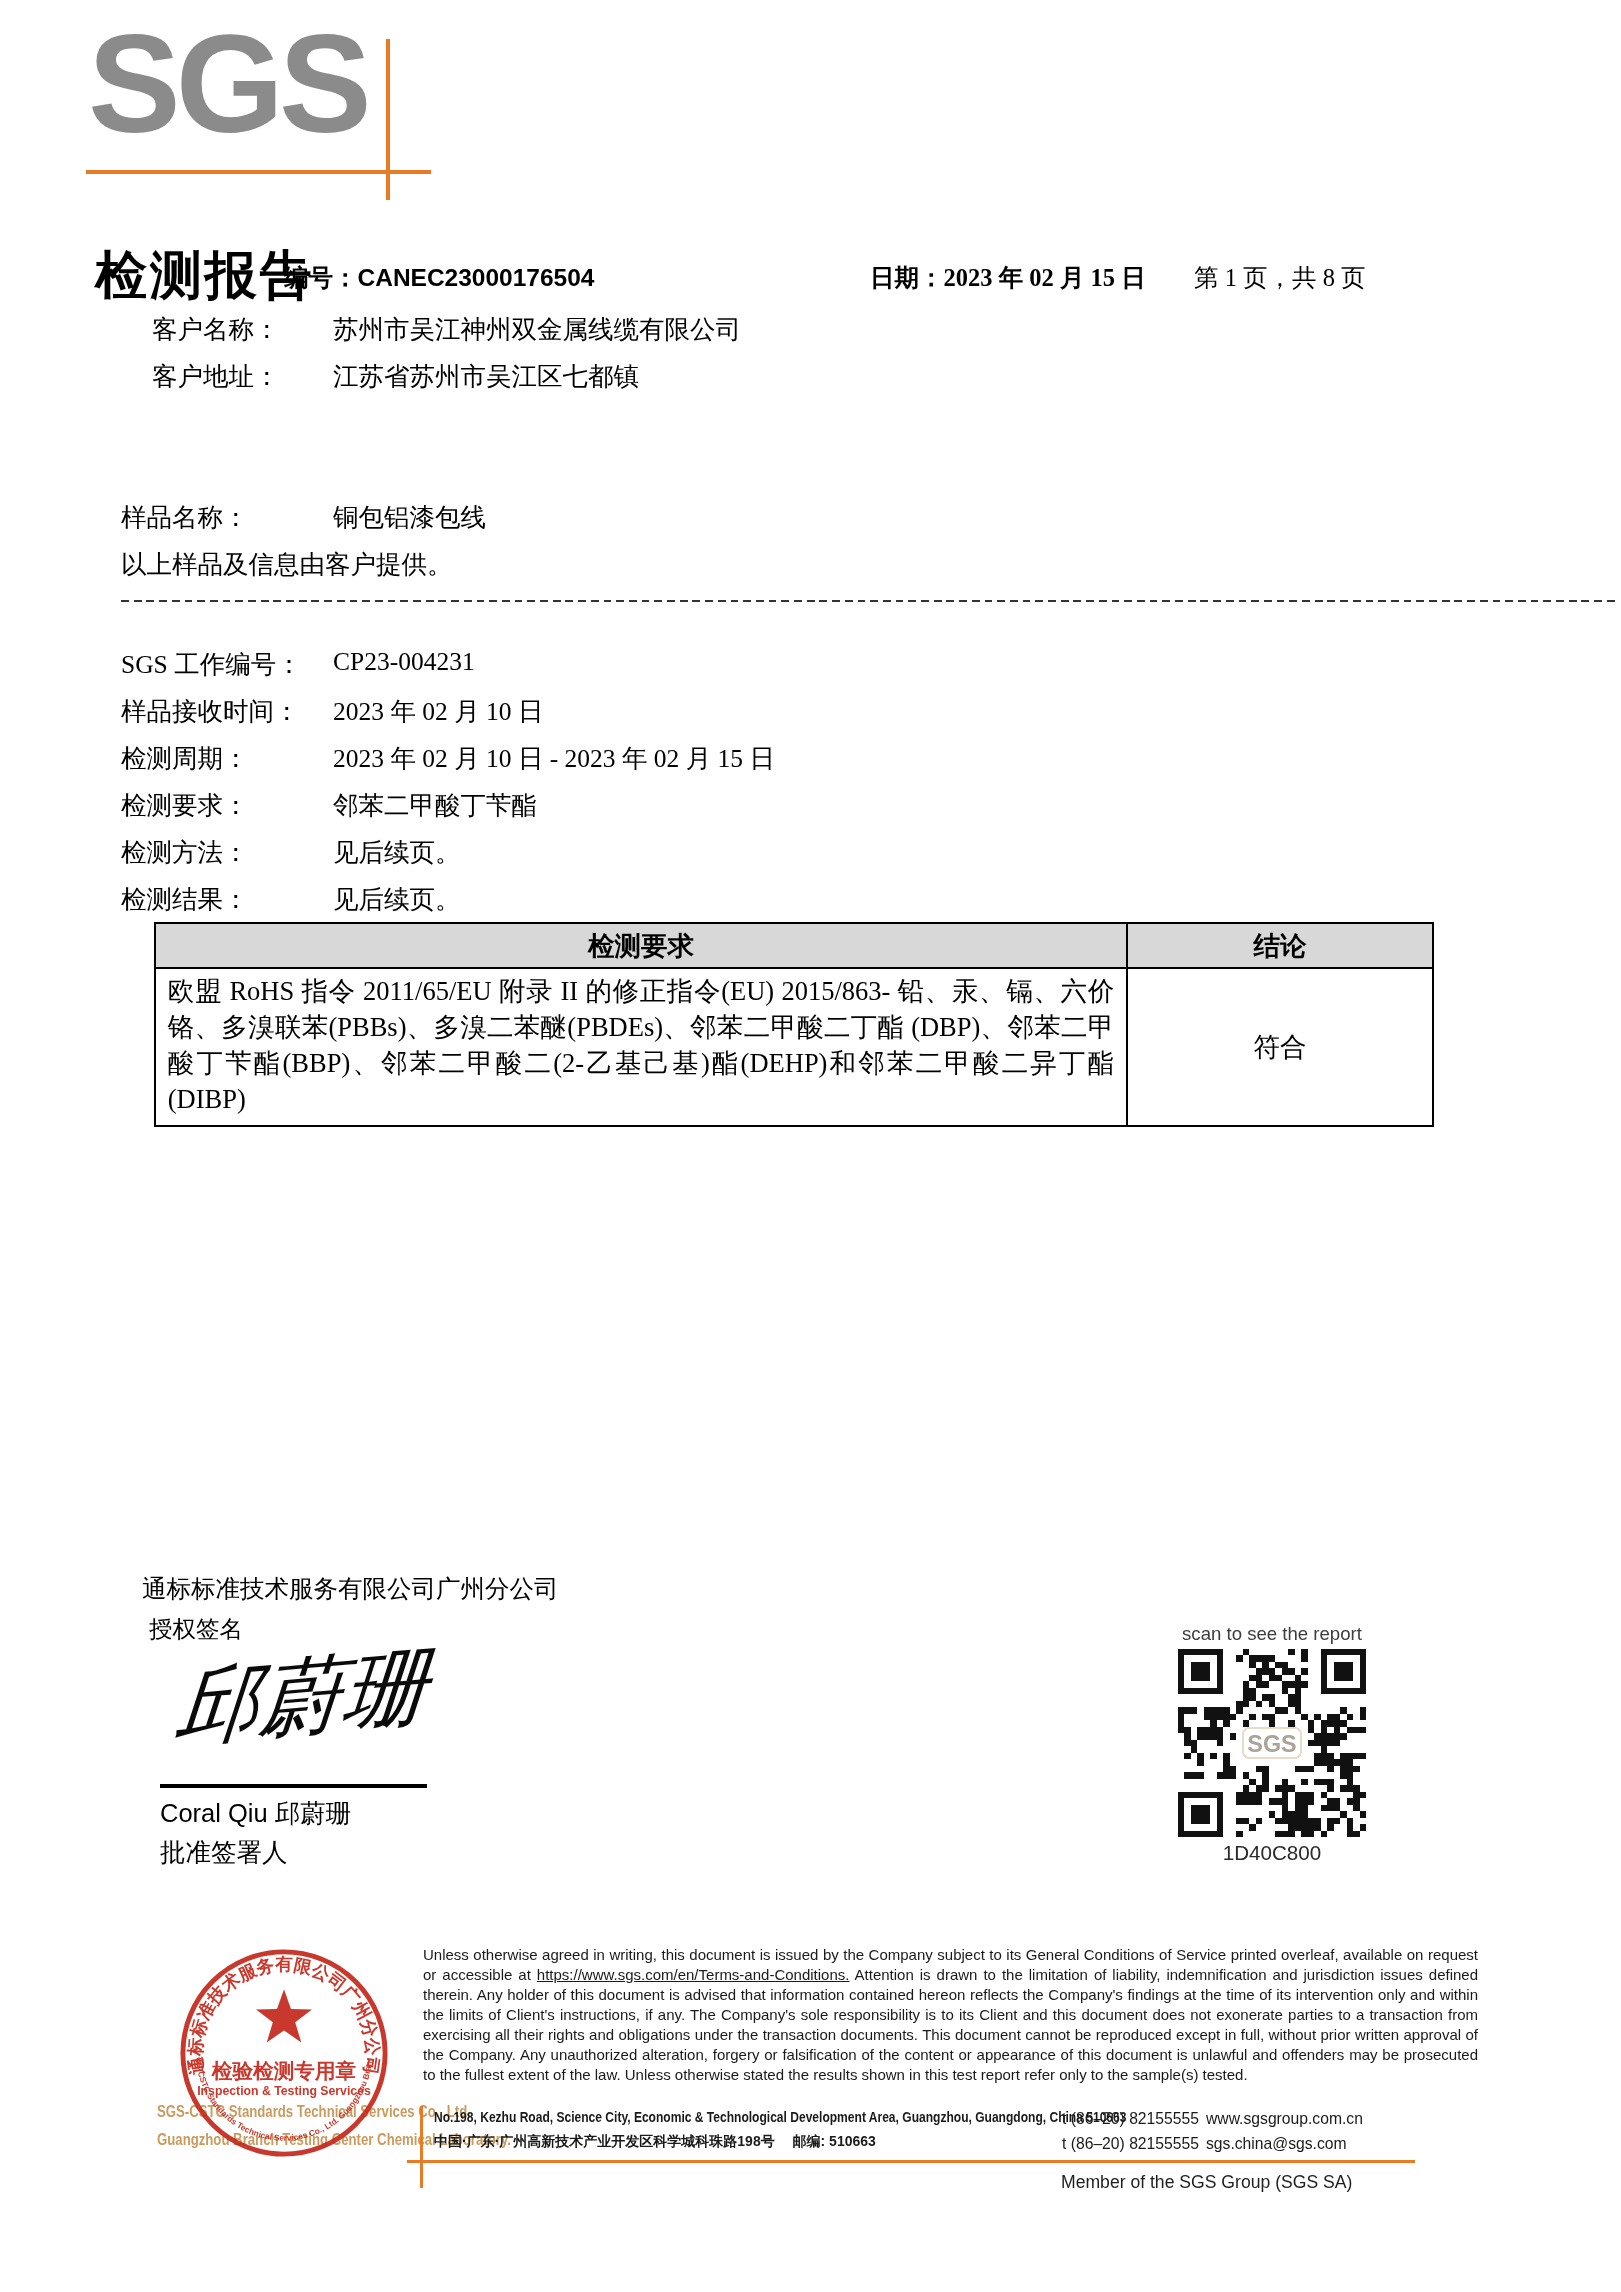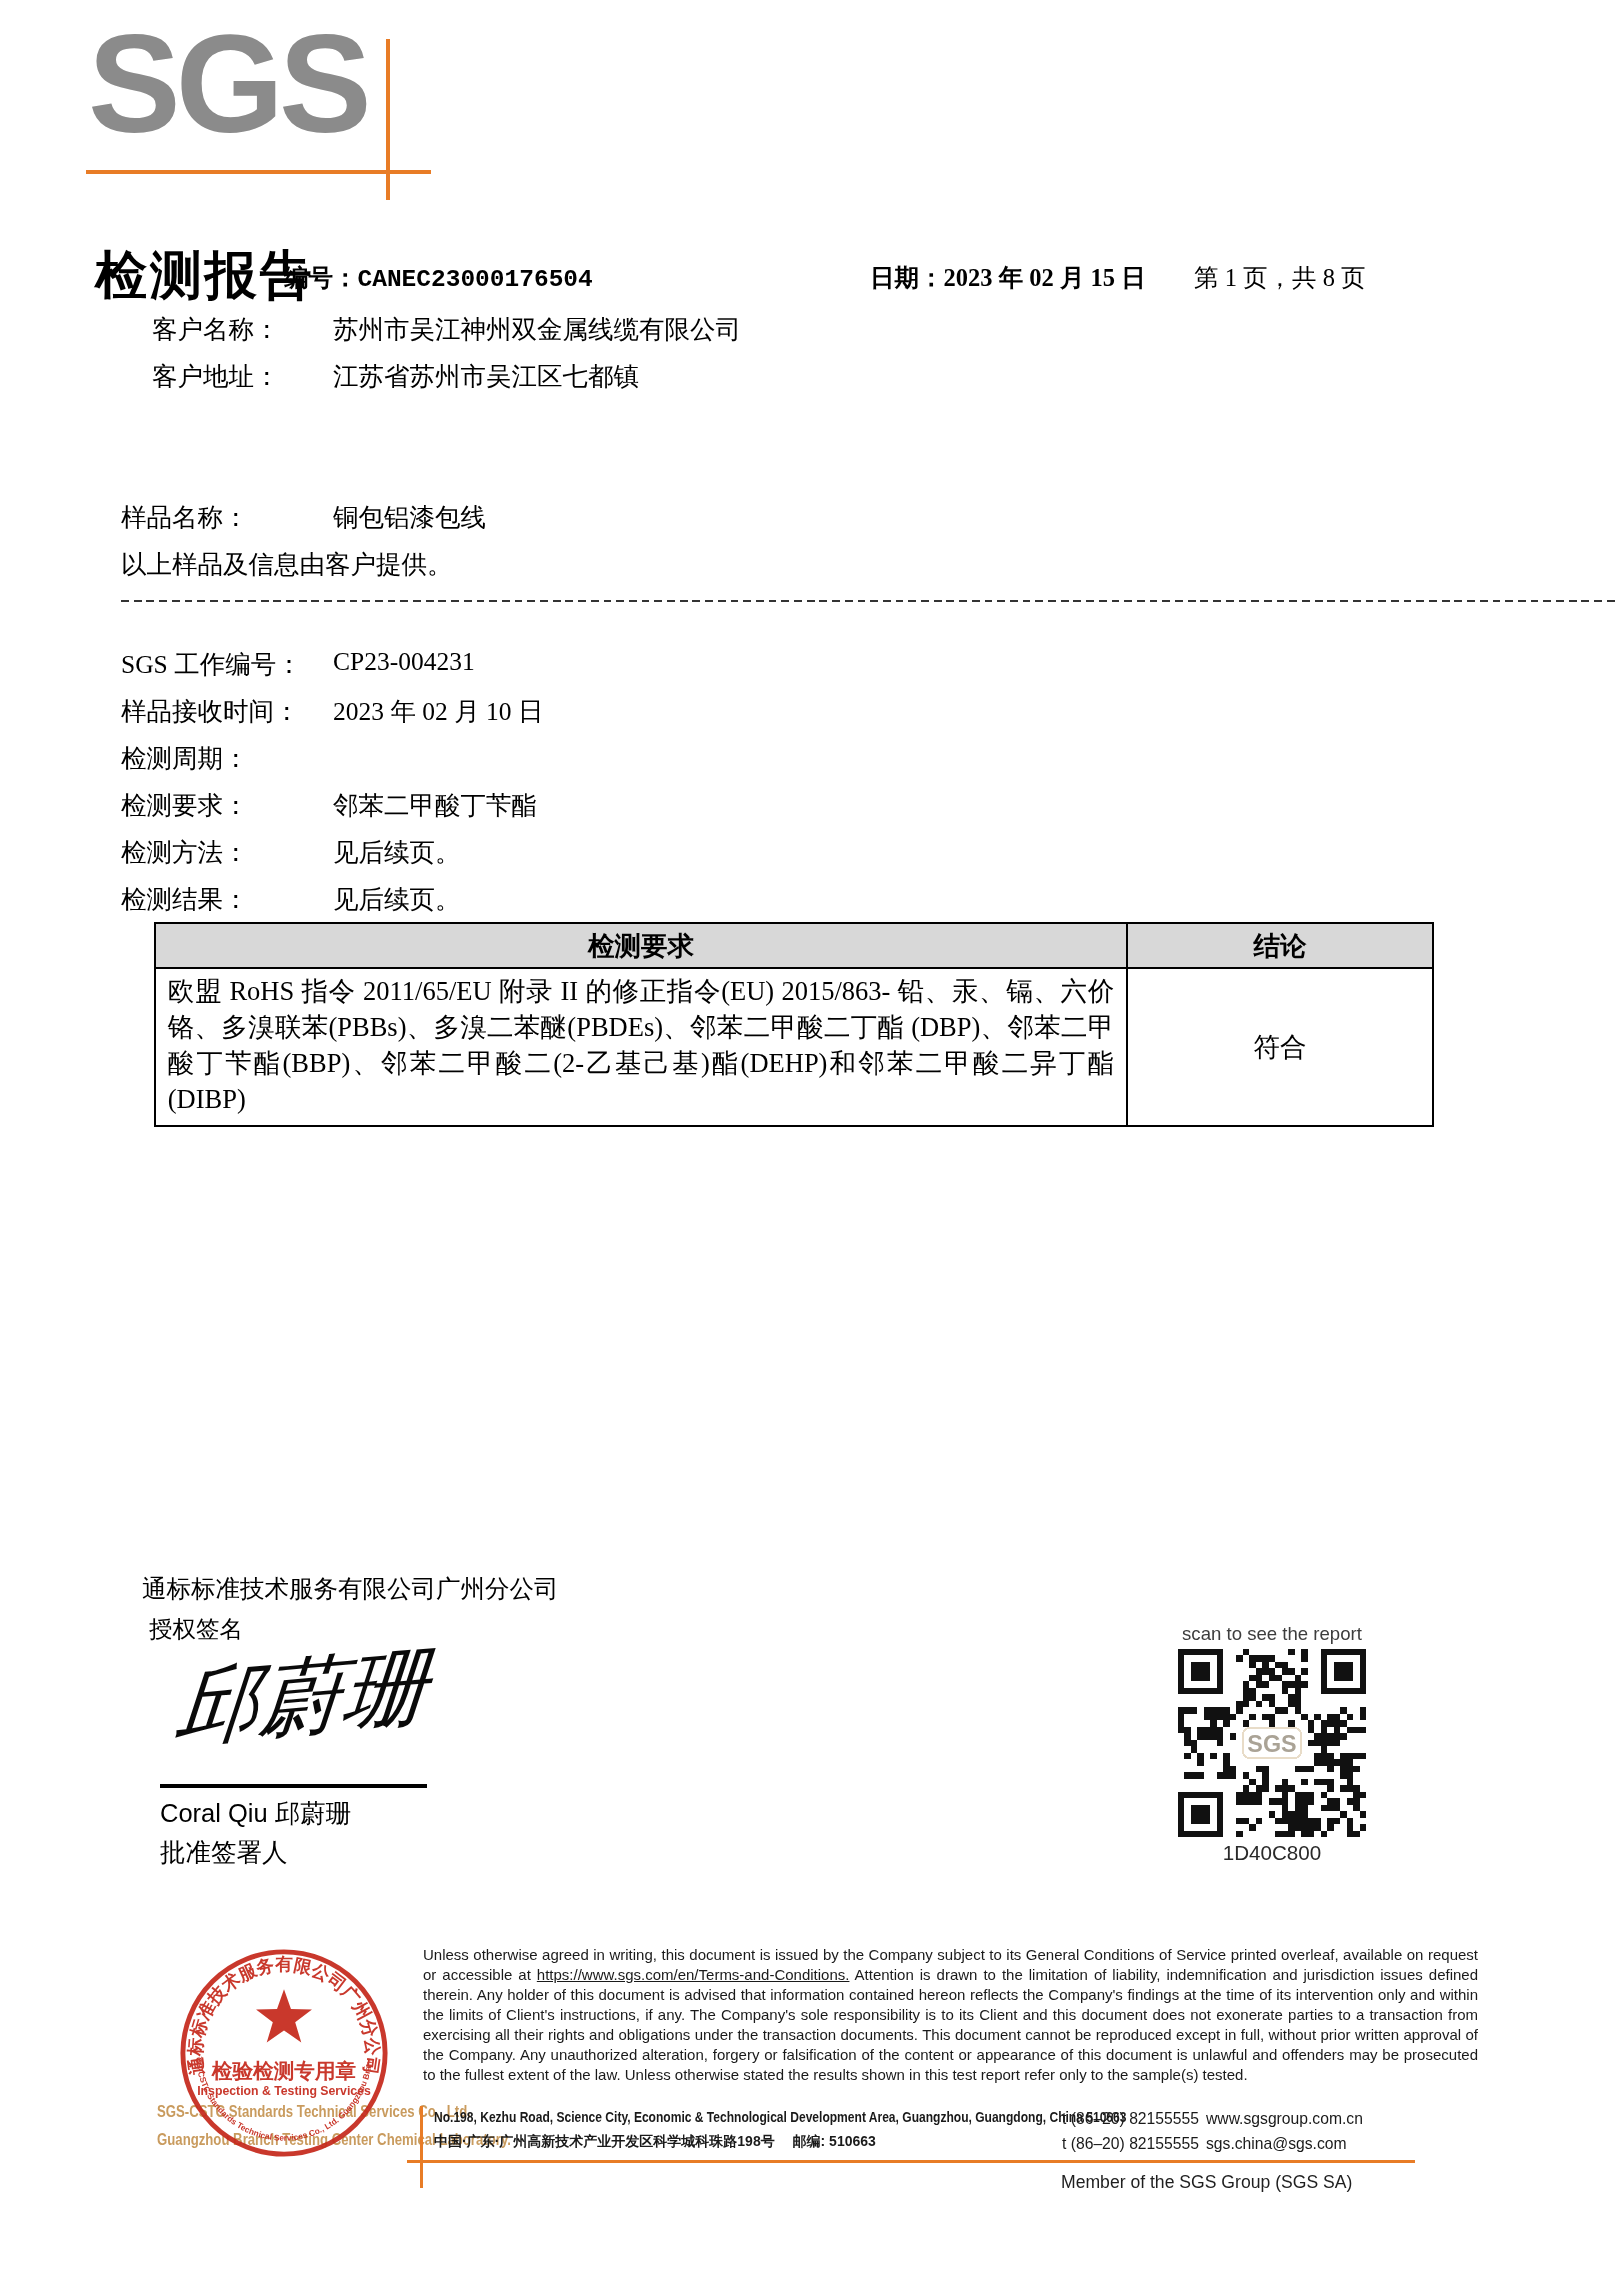--- a/index.html
+++ b/index.html
@@ -9,21 +9,21 @@
   
   .logo-text{left:88px;top:9.8px;font-family:"Liberation Sans","DejaVu Sans",sans-serif;
              font-weight:900;font-size:139px;line-height:147px;color:#8b8b8b;letter-spacing:-4.9px;}
   .logo-hline{left:86px;top:170px;width:345px;height:3.9px;background:#e87c26;}
   .logo-vline{left:386px;top:39px;width:3.9px;height:161px;background:#e87c26;}
   
   .title{left:95px;top:241px;font-size:52px;font-weight:700;letter-spacing:2.9px;margin:0;}
   .meta{font-size:24.5px;white-space:nowrap;}
   .meta b{font-weight:700;}
   .meta-no{left:284px;top:261px;font-weight:700;}
-  .meta-no .val{font-family:Liberation Mono, monospace;}
+  .meta-no .val{font-family:Liberation Sans, sans-serif;}
   .meta-date{left:870px;top:261px;font-weight:700;}
   .meta-page{left:1194px;top:261px;}
   
   .frow{font-size:25.5px;white-space:nowrap;}
   .lab-cn{left:152px;}
   .lab-sx{left:121px;}
   .val-col{left:333px;}
   .dashed{left:121px;top:600px;width:1499px;height:2px;
           background:repeating-linear-gradient(90deg,#333 0 7.8px,transparent 7.8px 12.7px);}
   
@@ -103,20 +103,21 @@
   <div class="abs frow val-col" style="top:500px;">铜包铝漆包线</div>
   <div class="abs frow lab-sx" style="top:547px;">以上样品及信息由客户提供。</div>
 
   <div class="abs dashed"></div>
 
   <div class="abs frow lab-sx" style="top:647px;">SGS 工作编号：</div>
   <div class="abs frow val-col" style="top:647px;">CP23-004231</div>
   <div class="abs frow lab-sx" style="top:694px;">样品接收时间：</div>
   <div class="abs frow val-col" style="top:694px;">2023 年 02 月 10 日</div>
   <div class="abs frow lab-sx" style="top:741px;">检测周期：</div>
+  <div class="abs frow val-col" style="top:741px;">2023 年 02 月 10 日 - 2023 年 02 月 15 日</div>
   <div class="abs frow lab-sx" style="top:788px;">检测要求：</div>
   <div class="abs frow val-col" style="top:788px;">邻苯二甲酸丁苄酯</div>
   <div class="abs frow lab-sx" style="top:835px;">检测方法：</div>
   <div class="abs frow val-col" style="top:835px;">见后续页。</div>
   <div class="abs frow lab-sx" style="top:882px;">检测结果：</div>
   <div class="abs frow val-col" style="top:882px;">见后续页。</div>
 
   <div class="abs table-wrap">
     <table class="rtable">
       <thead>

